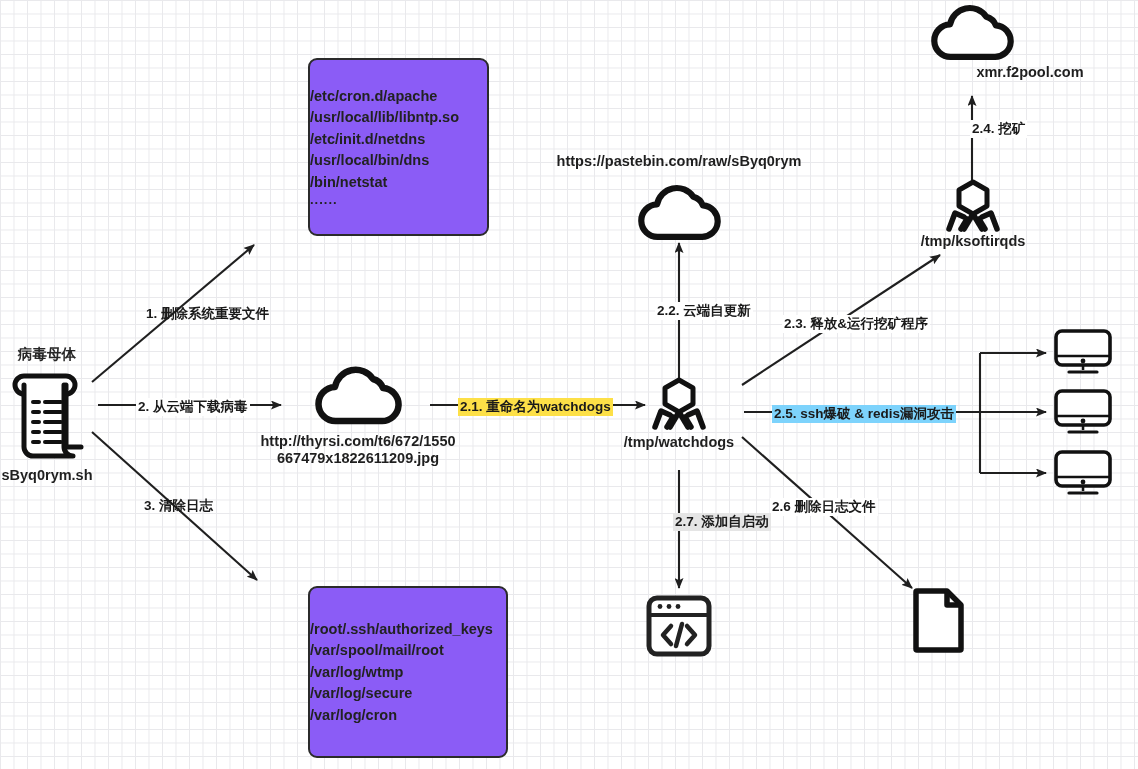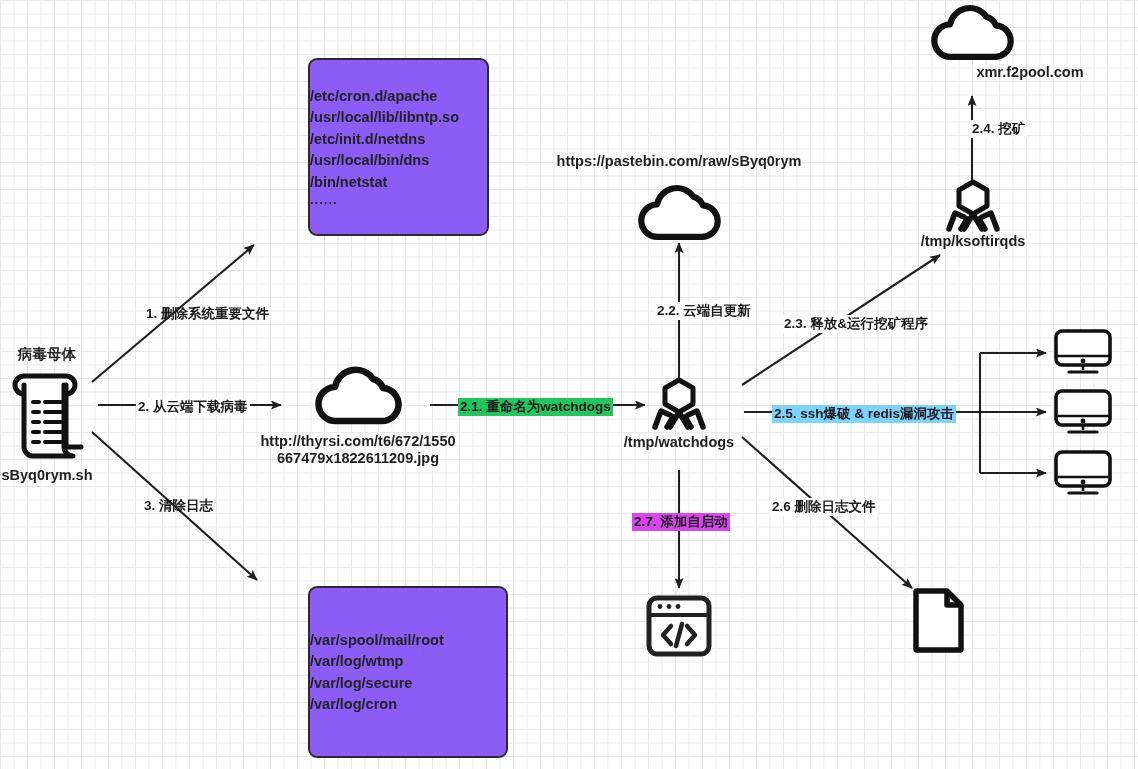--- a/index.html
+++ b/index.html
@@ -102,33 +102,33 @@
 
   <line x1="679" y1="470" x2="679" y2="588" stroke="#1f1f1f" stroke-width="2.1" marker-end="url(#ah)"></line>
 </svg>
 
 <div class="edgelbl" style="left:124px;top:305px;margin-left:22px;">1. 删除系统重要文件</div>
 
 <div class="edgelbl" style="left:136px;top:398px;background:#ffffff;padding:0 2px;">2. 从云端下载病毒</div>
 
 <div class="edgelbl" style="left:144px;top:497px;">3. 清除日志</div>
 
-<div class="edgelbl" style="left:458px;top:398px;background:#22c55e;padding:0 2px;">2.1. 重命名为watchdogs</div>
+<div class="edgelbl" style="left:458px;top:398px;background:#fde047;padding:0 2px;">2.1. 重命名为watchdogs</div>
 
 <div class="edgelbl" style="left:655px;top:302px;background:#ffffff;padding:0 2px;">2.2. 云端自更新</div>
 
 <div class="edgelbl" style="left:757px;top:315px;background:#ffffff;padding:0 2px;margin-left:25px;">2.3. 释放&amp;运行挖矿程序</div>
 
 <div class="edgelbl" style="left:946px;top:120px;background:#ffffff;padding:0 2px;margin-left:24px;">2.4. 挖矿</div>
 
 <div class="edgelbl" style="left:772px;top:405px;background:#7dd3fc;padding:0 2px;">2.5. ssh爆破 &amp; redis漏洞攻击</div>
 
 <div class="edgelbl" style="left:770px;top:498px;background:#ffffff;padding:0 2px;">2.6 删除日志文件</div>
 
-<div class="edgelbl" style="left:632px;top:513px;background:#d946ef;padding:0 2px;">2.7. 添加自启动</div>
+<div class="edgelbl" style="left:673px;top:513px;background:#e5e5e5;padding:0 2px;">2.7. 添加自启动</div>
 
 <div class="lbl ctr" style="left:47px;top:345px;font-size:14.5px;">病毒母体</div>
 
 <div class="node" style="left:8px;top:366px;">
   <svg width="80" height="98" viewBox="0 0 80 98">
     <path d="M16 10 h42 a9 9 0 0 1 0 18 h-42 a9 9 0 0 1 0 -18 z" fill="#fff" stroke="#111" stroke-width="5" stroke-linejoin="round"></path>
     <path d="M16 19 v62 a9 9 0 0 0 9 9 h40 a9 9 0 0 1 -9 -9 v-62" fill="#fff" stroke="#111" stroke-width="5" stroke-linejoin="round" stroke-linecap="round"></path>
     <path d="M58 19 v62" stroke="#111" stroke-width="5" stroke-linecap="round"></path>
     <path d="M58 81 h15" stroke="#111" stroke-width="5" stroke-linecap="round"></path>
     <g stroke="#111" stroke-width="4" stroke-linecap="round">
@@ -150,20 +150,21 @@
 <div class="fbox" style="left:264px;top:58px;width:181px;height:178px;">
   <div class="row">/etc/cron.d/apache</div>
   <div class="row">/usr/local/lib/libntp.so</div>
   <div class="row">/etc/init.d/netdns</div>
   <div class="row">/usr/local/bin/dns</div>
   <div class="row">/bin/netstat</div>
   <div class="row" style="font-size:13px;padding-top:0;letter-spacing:1px;">......</div>
 </div>
 
 <div class="fbox" style="left:264px;top:586px;width:200px;height:172px;">
+  <div class="row">/root/.ssh/authorized_keys</div>
   <div class="row">/var/spool/mail/root</div>
   <div class="row">/var/log/wtmp</div>
   <div class="row">/var/log/secure</div>
   <div class="row">/var/log/cron</div>
 </div>
 
 <div class="node" style="left:314px;top:365px;">
   <svg width="88" height="62" viewBox="0 0 88 62">
     <path d="M22 56 a17 17 0 0 1 -1 -34 a21 21 0 0 1 38 -8 a15 15 0 0 1 10 9 a15 15 0 0 1 -2 33 z" fill="#fff" stroke="#111" stroke-width="6.5" stroke-linejoin="round"></path>
   </svg>

